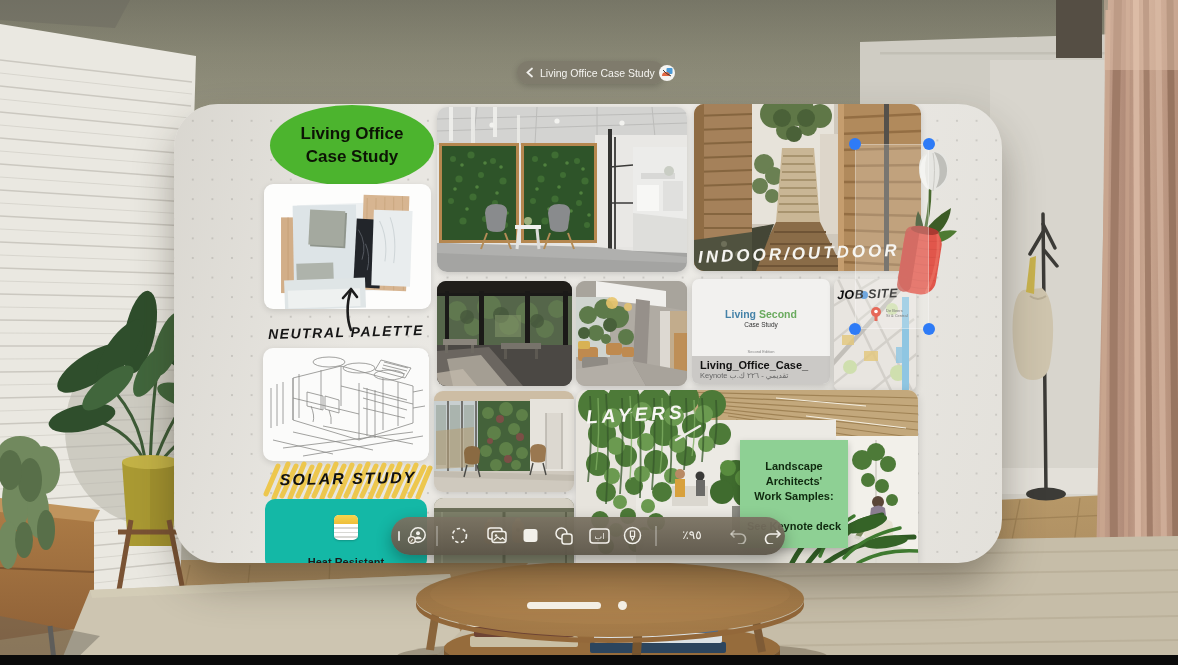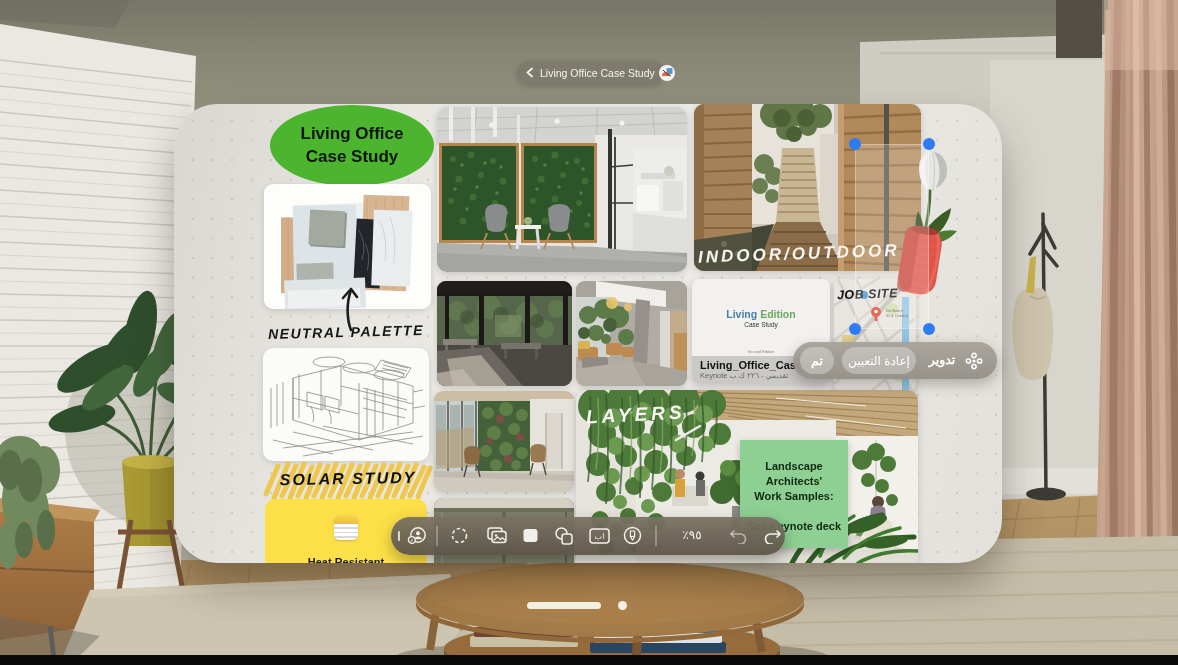--- a/index.html
+++ b/index.html
@@ -362,21 +362,21 @@
           <line x1="124" y1="38" x2="138" y2="4"></line>
       <line x1="132" y1="36" x2="146" y2="6"></line>
           <line x1="140" y1="38" x2="154" y2="5"></line>
       <line x1="148" y1="36" x2="162" y2="7"></line>
           <line x1="156" y1="37" x2="168" y2="8"></line>
     </g>
   </svg>
 
   <div class="abs hand" style="left:92px;top:366px;width:164px;text-align:center;font-size:16px;white-space:nowrap;color:#101010;transform:rotate(-1deg)">SOLAR STUDY</div>
 
-  <div class="abs" style="left:91px;top:395px;width:162px;height:70px;background:#fde047;border-radius:10px;">
+  <div class="abs" style="left:91px;top:395px;width:162px;height:70px;background:#14b8a6;border-radius:10px;">
 
     <div class="abs" style="left:69px;top:16px;width:24px;height:25px;border-radius:5px;background:#fff;overflow:hidden;box-shadow:0 1px 2px rgba(0,0,0,0.2);">
       <div style="height:9px;background:linear-gradient(#f6d54d,#eebe3a)"></div>
       <div style="margin-top:3px;height:1.5px;background:#d8d8d4"></div>
       <div style="margin-top:3px;height:1.5px;background:#d8d8d4"></div>
       <div style="margin-top:3px;height:1.5px;background:#d8d8d4"></div>
     </div>
     <div class="abs" style="left:0;top:57px;width:162px;text-align:center;font-weight:bold;font-size:11px;color:#1a1a1a;">Heat Resistant</div>
   </div>
 
@@ -744,21 +744,21 @@
       </g>
       <rect x="190" y="0" width="5" height="167" fill="#55514b"></rect>
       <rect x="144" y="0" width="6" height="167" fill="#c59d6e"></rect>
     </svg>
   </div>
 
   <div class="abs hand" style="left:524px;top:140px;width:210px;font-size:17px;color:#f5f4f0;transform:rotate(-2deg);letter-spacing:3px;">INDOOR/OUTDOOR</div>
 
   <div class="abs" style="left:518px;top:175px;width:138px;height:105px;background:#f2f1ef;border-radius:7px;overflow:hidden;box-shadow:0 2px 7px rgba(0,0,0,0.18);">
     <div class="abs" style="left:0;top:29px;width:138px;text-align:center;font-weight:bold;font-size:10.5px;">
-      <span style="color:#4582a8">Living</span> <span style="color:#6aaa5e">Edition</span>
+      <span style="color:#4582a8">Living</span> <span style="color:#6aaa5e">Second</span>
     </div>
     <div class="abs" style="left:0;top:42px;width:138px;text-align:center;font-size:6.5px;color:#333;">Case Study</div>
     <div class="abs" style="left:0;top:70px;width:138px;text-align:center;font-size:4px;color:#888;">Second Edition</div>
 
     <div class="abs" style="left:0;top:77px;width:138px;height:28px;background:rgba(200,198,194,0.92);">
       <div style="margin-top:3px;margin-left:8px;font-weight:bold;font-size:11px;color:#111;white-space:nowrap;">Living_Office_Case_</div>
       <div style="margin-left:8px;font-size:7.5px;color:#666;">Keynote تقديمي - ٢٢٦ ك.ب</div>
     </div>
   </div>
 
@@ -1003,41 +1003,20 @@
   <div style="margin-left:5px;font-size:10.5px;color:#f5f4f0;white-space:nowrap;flex-shrink:0;">Living Office Case Study</div>
 
   <svg width="16" height="16" style="margin-left:4px;flex-shrink:0" viewBox="0 0 16 16">
     <circle cx="8" cy="8" r="8" fill="#f6f5f2"></circle>
     <rect x="7.5" y="3" width="6" height="6" rx="1" fill="#4a9ad6"></rect>
     <path d="M3,11 a4,4 0 0 1 8,0 z" fill="#e2663f"></path>
     <path d="M4,5 q3,4 8,6" stroke="#3a3a3a" stroke-width="1" fill="none"></path>
   </svg>
 </div>
 
-<div class="abs" style="left:793px;top:342px;width:204px;height:37px;border-radius:19px;
-  background:linear-gradient(rgba(168,164,156,0.97),rgba(148,144,136,0.97));box-shadow:0 5px 14px rgba(0,0,0,0.25);">
-
-  <div class="abs" style="left:7px;top:5px;width:34px;height:27px;border-radius:14px;background:rgba(255,255,255,0.30);
-    display:flex;align-items:center;justify-content:center;font-size:12.5px;font-weight:bold;color:#fff;">تم</div>
-
-  <div class="abs" style="left:49px;top:5px;width:74px;height:27px;border-radius:14px;background:rgba(255,255,255,0.30);
-    display:flex;align-items:center;justify-content:center;font-size:12px;color:#fff;">إعادة التعيين</div>
-
-  <div class="abs" style="left:128px;top:10px;width:42px;text-align:center;font-size:12.5px;font-weight:bold;color:#fff;">تدوير</div>
-
-  <svg class="abs" style="left:172px;top:10px" width="18" height="18" viewBox="0 0 18 18">
-    <g fill="none" stroke="#fff" stroke-width="1.5">
-      <circle cx="9" cy="3.4" r="2.1"></circle>
-          <circle cx="9" cy="14.6" r="2.1"></circle>
-      <circle cx="3.4" cy="9" r="2.1"></circle>
-          <circle cx="14.6" cy="9" r="2.1"></circle>
-    </g>
-    <circle cx="9" cy="9" r="1.6" fill="#fff"></circle>
-  </svg>
-</div>
 
 <div class="abs" style="left:391px;top:517px;width:394px;height:38px;border-radius:19px;
   background:linear-gradient(rgba(122,114,98,0.95),rgba(92,85,72,0.95));box-shadow:0 6px 16px rgba(0,0,0,0.3);">
 
   <div class="abs" style="left:7px;top:14px;width:2px;height:10px;background:rgba(255,255,255,0.75);border-radius:1px;"></div>
 
   <svg class="abs" style="left:16px;top:9px" width="20" height="20" viewBox="0 0 20 20">
     <circle cx="11" cy="9" r="7.2" fill="none" stroke="#f2f0ea" stroke-width="1.5"></circle>
     <circle cx="11" cy="7.2" r="2" fill="#f2f0ea"></circle>
     <path d="M7.2,13.2 a3.9,3.4 0 0 1 7.6,0" fill="#f2f0ea"></path>

